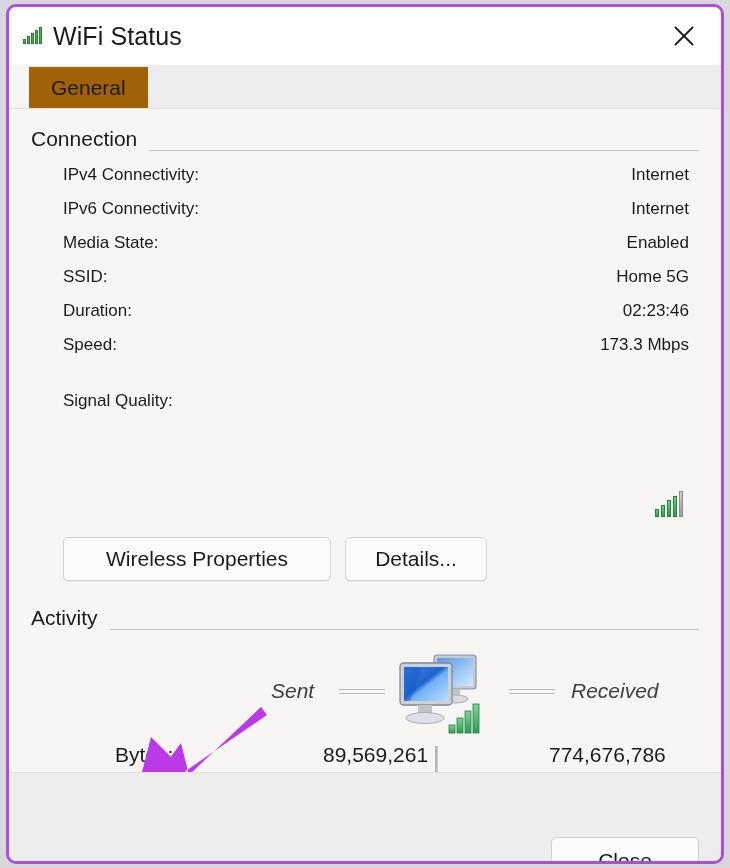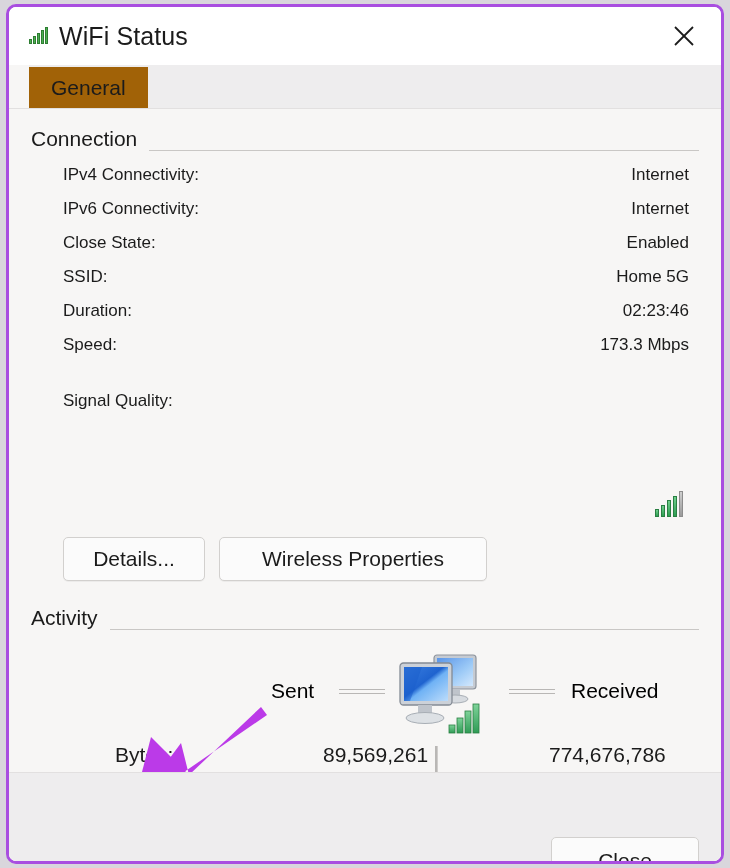--- a/index.html
+++ b/index.html
@@ -43,21 +43,21 @@
     overflow: hidden;
   }
 
   
   .titlebar {
     position: relative;
     height: 58px;
     background: #ffffff;
     display: flex;
     align-items: center;
-    padding-left: 20px;
+    padding-left: 14px;
   }
   .title-icon {
     width: 20px;
     height: 18px;
     margin-right: 10px;
     position: relative;
     flex: none;
   }
   .title-icon i {
     position: absolute;
@@ -205,21 +205,22 @@
 
   
   .shield {
     width: 22px; height: 23px;
     flex: none;
     display: block;
   }
   .sent-lbl, .recv-lbl {
     position: absolute;
     font-size: 21px;
-    color: #000000;
+    color: #404040;
+    font-style: italic;
   }
   .dashes {
     position: absolute;
     width: 46px;
     height: 8px;
   }
   .dashes span {
     position: absolute;
     left: 0; right: 0;
     height: 1px;
@@ -319,21 +320,21 @@
           <div class="rows">
             <div class="row">
               <span class="lbl">IPv4 Connectivity:</span>
               <span class="val">Internet</span>
             </div>
             <div class="row">
               <span class="lbl">IPv6 Connectivity:</span>
               <span class="val">Internet</span>
             </div>
             <div class="row">
-              <span class="lbl">Close State:</span>
+              <span class="lbl">Media State:</span>
               <span class="val">Enabled</span>
             </div>
             <div class="row">
               <span class="lbl">SSID:</span>
               <span class="val">Home 5G</span>
             </div>
             <div class="row">
               <span class="lbl">Duration:</span>
               <span class="val">02:23:46</span>
             </div>
@@ -350,25 +351,25 @@
 
         <div class="sigq">
           <i class="g"></i>
             <i class="g"></i>
             <i class="g"></i>
             <i class="g"></i>
             <i class="d"></i>
         </div>
 
         <div class="btn-row" style="left:54px; top:428px;">
+          <button class="btn" style="width:268px;height:44px;">
+            <span>Wireless Properties</span>
+          </button>
           <button class="btn" style="width:142px;height:44px;">
             <span>Details...</span>
-          </button>
-          <button class="btn" style="width:268px;height:44px;">
-            <span>Wireless Properties</span>
           </button>
         </div>
 
         <div class="group" style="top:497px;">
           <div class="group-head">
             <span>Activity</span>
             <span class="rule"></span>
           </div>
         </div>
 

